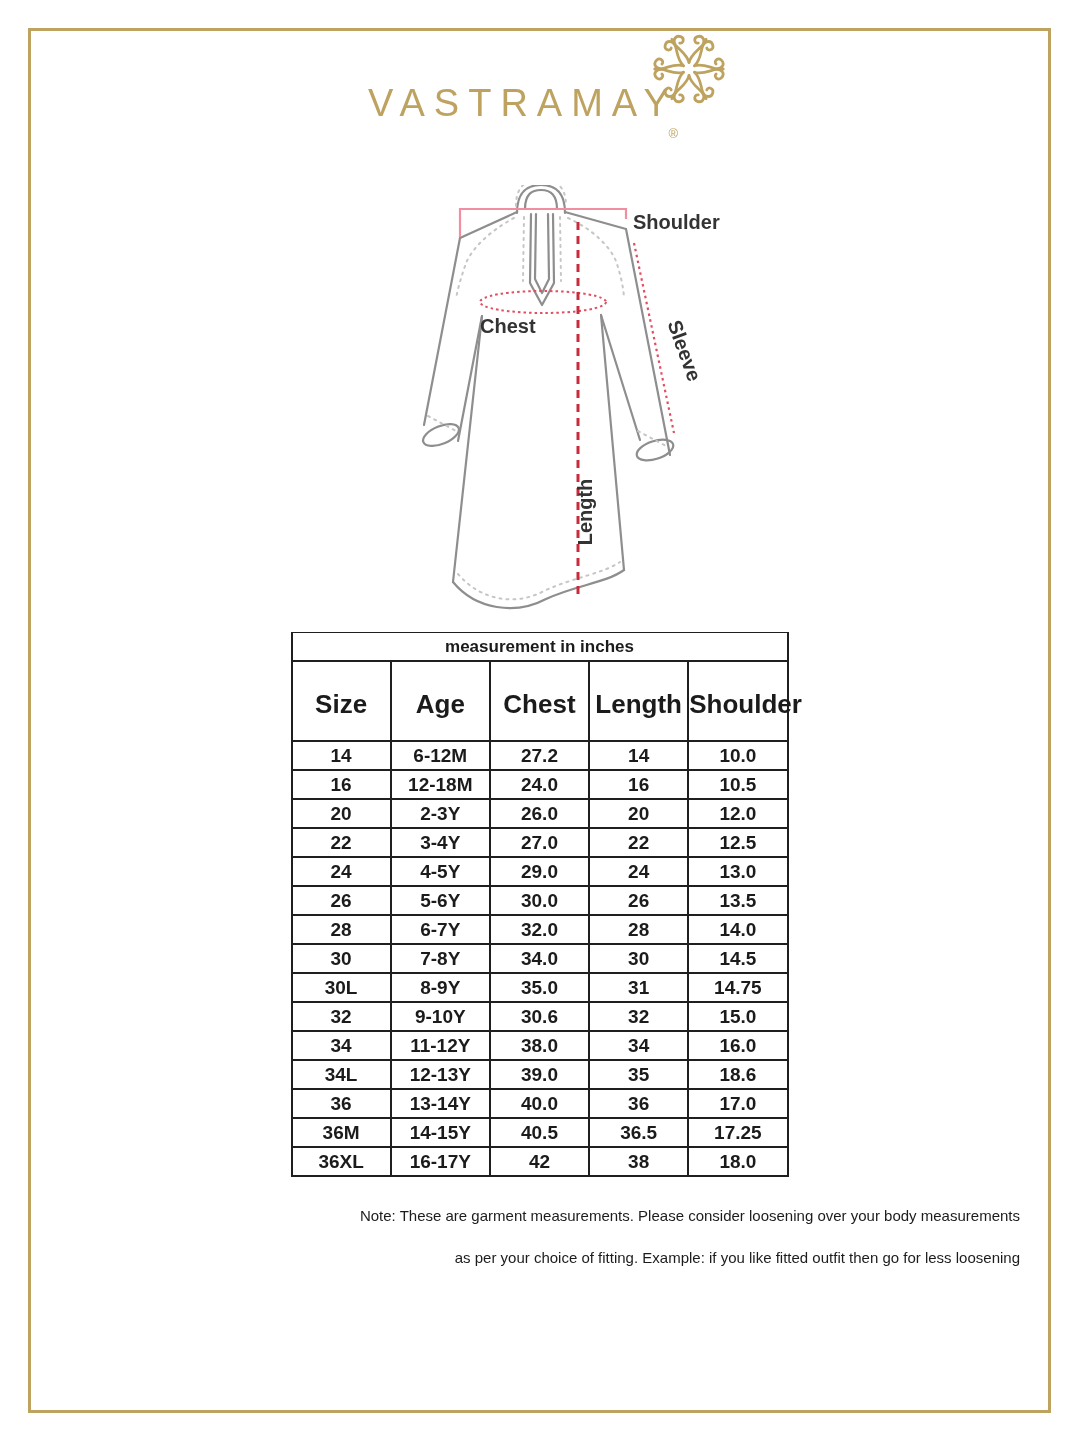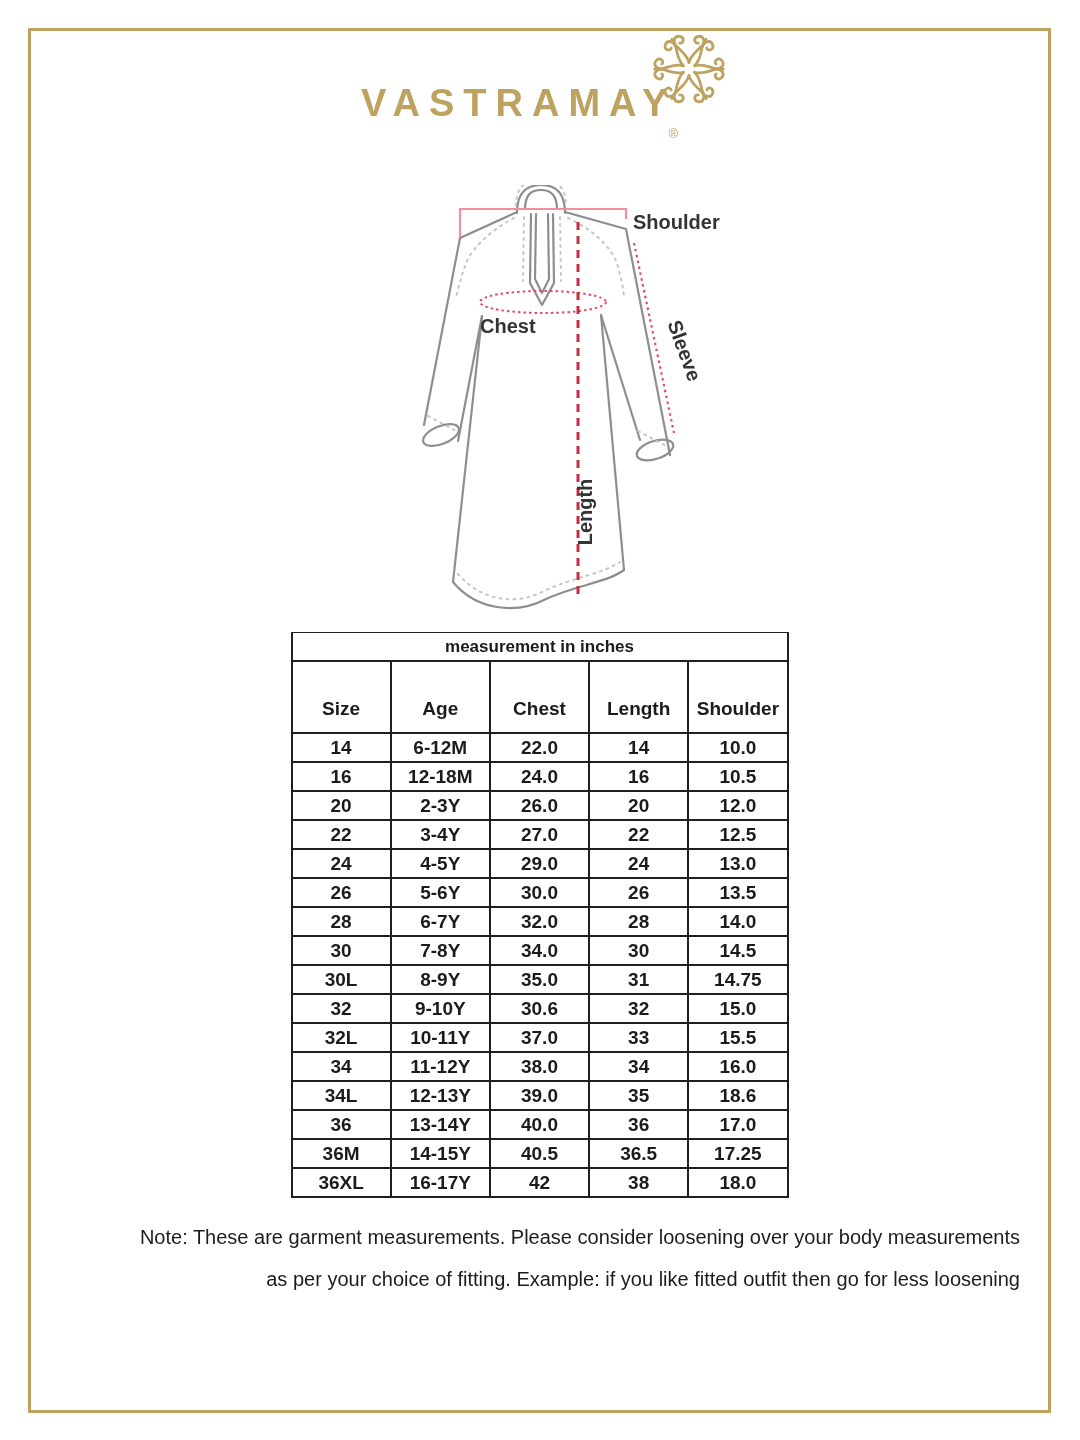--- a/index.html
+++ b/index.html
@@ -2,40 +2,40 @@
 <html style="--gold: #bea360; --ink: #1b1b1b; --navy: #1a1a78; --outline: #8e8e8e; --stitch: #c6c6c6; --pink: #f18fa0; --red: #c82b3b; --red-dot: #e24e60;"><head>
 <meta charset="utf-8">
 <style>
   html,body{margin:0;padding:0;width:1080px;height:1440px;background:#ffffff;overflow:hidden;}
   body{font-family:"Liberation Sans","DejaVu Sans",sans-serif;color:var(--ink,#1b1b1b);position:relative;}
   .frame{position:absolute;left:28px;top:28px;right:29px;bottom:27px;border:3px solid var(--gold,#bea360);pointer-events:none;}
   .content{position:absolute;left:31px;top:31px;right:32px;bottom:30px;}
 
   
   .logo{position:relative;width:365px;height:92px;margin:23px auto 0;}
-  .logo h1{position:absolute;left:4px;top:30px;margin:0;font-size:38px;line-height:38px;font-weight:bold;
+  .logo h1{position:absolute;left:11px;top:30px;margin:0;font-size:38px;line-height:38px;font-weight:normal;
            letter-spacing:9px;color:var(--gold,#bea360);white-space:nowrap;}
   .ornament{position:absolute;right:-4px;top:-22px;width:74px;height:74px;}
   .reg{position:absolute;right:44px;top:72px;font-size:13px;color:var(--gold,#bea360);}
 
   
   .diagram{display:block;margin:39px 0 0 385px;}
   .diagram text{font-family:"Liberation Sans","DejaVu Sans",sans-serif;font-weight:bold;fill:#333;font-size:20px;}
 
   
   .chart{border-collapse:collapse;table-layout:fixed;width:498px;margin:17px auto 0;}
   .chart th,.chart td{border:2px solid #1f1f1f;text-align:center;padding:0;color:var(--ink,#1b1b1b);}
   .chart .title{height:29px;font-size:21px;border-bottom-width:1px;}
   .chart .subtitle{height:27px;font-size:17px;border-top-width:1px;}
-  .chart .hdr-row th{height:58px;font-size:19px;vertical-align:bottom;padding-bottom:12px;}
+  .chart .hdr-row th{height:58px;font-size:26px;vertical-align:bottom;padding-bottom:20px;}
   .chart td{height:27px;font-size:19px;font-weight:bold;}
   .navy{color:var(--navy,#1a1a78);}
 
   
-  .note{margin:18px 28px 0 0;text-align:right;font-size:20px;line-height:42px;color:#1c1c1c;}
+  .note{margin:18px 28px 0 0;text-align:right;font-size:15px;line-height:42px;color:#1c1c1c;}
 </style>
 </head>
 <body>
 
 <div class="frame"></div>
 
 <div class="content">
 
   <header class="logo">
     <h1>VASTRAMAY</h1>
@@ -137,21 +137,21 @@
           <th class="navy">Age</th>
           <th class="navy">Chest</th>
           <th class="navy">Length</th>
           <th class="navy">Shoulder</th>
         </tr>
     </thead>
     <tbody>
         <tr>
           <td>14</td>
           <td>6-12M</td>
-          <td class="navy">22.0</td>
+          <td class="navy">27.2</td>
           <td class="navy">14</td>
           <td class="navy">10.0</td>
         </tr>
         <tr>
           <td>16</td>
           <td>12-18M</td>
           <td class="navy">24.0</td>
           <td class="navy">16</td>
           <td class="navy">10.5</td>
         </tr>
@@ -205,27 +205,20 @@
           <td>14.75</td>
         </tr>
         <tr>
           <td>32</td>
           <td>9-10Y</td>
           <td>30.6</td>
           <td>32</td>
           <td>15.0</td>
         </tr>
         <tr>
-          <td>32L</td>
-          <td>10-11Y</td>
-          <td>37.0</td>
-          <td>33</td>
-          <td>15.5</td>
-        </tr>
-        <tr>
           <td>34</td>
           <td>11-12Y</td>
           <td>38.0</td>
           <td>34</td>
           <td>16.0</td>
         </tr>
         <tr>
           <td>34L</td>
           <td>12-13Y</td>
           <td>39.0</td>

